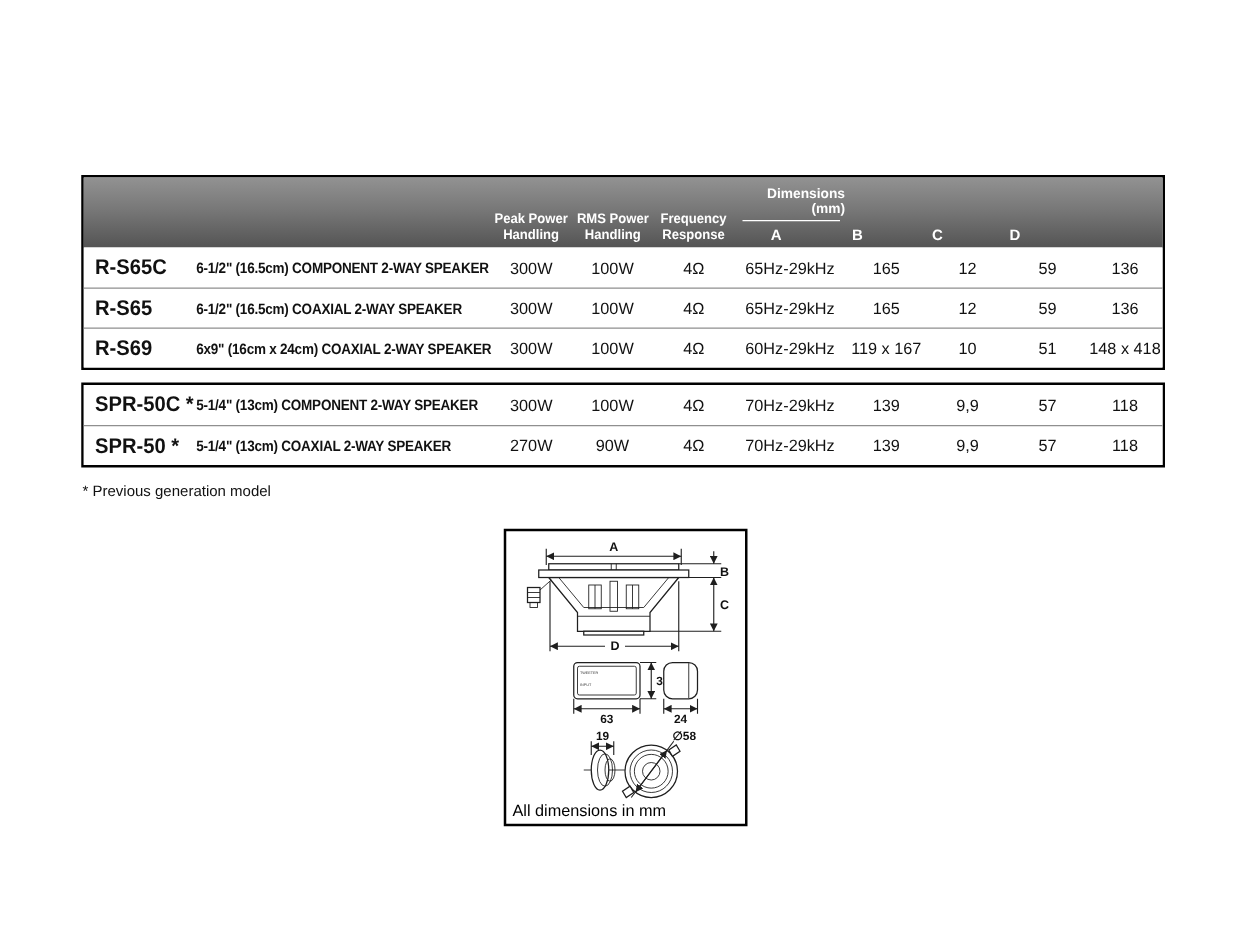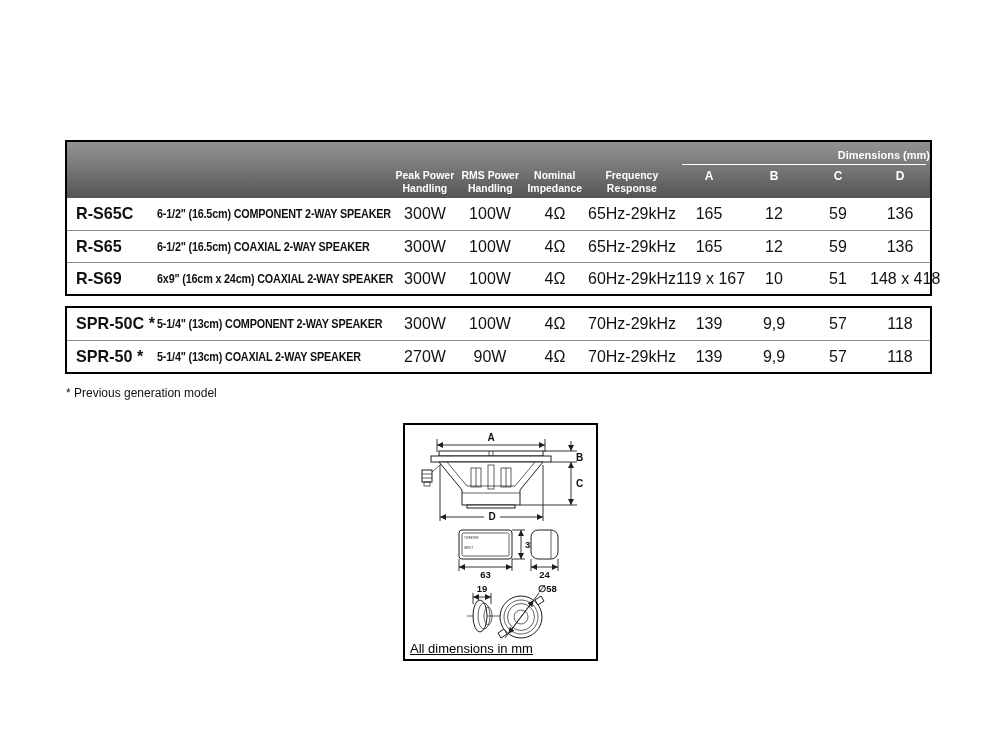--- a/index.html
+++ b/index.html
@@ -26,27 +26,27 @@
   .dims-cols { display:grid; grid-template-columns:66px 64px 64px 60px; margin-top:4px; }
   .dims-cols div { text-align:center; font-size:12px; font-weight:bold; }
 
   .trow { display:grid; grid-template-columns:85px 240px 66px 64px 66px 88px 66px 64px 64px 60px;
           height:32px; align-items:center; background:#fff; }
   .trow + .trow { border-top:1.5px solid #8f8f8f; }
   .c-model { font-weight:bold; font-size:17px; padding-left:9px; white-space:nowrap; }
   .c-model span { display:inline-block; transform:scaleX(0.95); transform-origin:0 50%; }
   .c-desc { font-weight:bold; font-size:12px; padding-left:5px; white-space:nowrap; }
   .c-desc span { display:inline-block; transform:scaleX(0.9); transform-origin:0 50%; letter-spacing:-0.2px; }
-  .c-val { text-align:center; font-size:16px; white-space:nowrap; }
+  .c-val { text-align:center; font-size:13px; white-space:nowrap; }
 
   .footnote { margin:12px 0 0 1px; font-size:12px; color:#111; }
 
   .diagram-box { position:absolute; left:403px; top:423px; width:195px; height:238px;
                  border:2px solid #000; background:#fff; }
-  .diagram-note { position:absolute; left:5px; bottom:3px; font-size:13px; color:#000;text-decoration:underline; }
+  .diagram-note { position:absolute; left:5px; bottom:3px; font-size:13px; color:#000; }
   svg { display:block; }
   svg text { font-family:"Liberation Sans", sans-serif; font-weight:bold; fill:#111; }
   svg .tiny { font-size:3px; font-weight:normal; fill:#333; }
   svg .dimtxt { font-size:9.5px; }
   svg .biglbl { font-size:10px; }
   svg .shape { fill:#fff; stroke:#1f1f1f; stroke-width:1; }
   svg .thin  { fill:none; stroke:#1f1f1f; stroke-width:0.7; }
   svg .dim   { fill:none; stroke:#1f1f1f; stroke-width:0.9; }
 </style>
 </head>
@@ -62,24 +62,20 @@
         <div class="hlabel"></div>
         <div class="hlabel">
             <span>Peak Power
 Handling</span>
           </div>
         <div class="hlabel">
             <span>RMS Power
 Handling</span>
           </div>
         <div class="hlabel">
-            <span>Nominal
-Impedance</span>
-          </div>
-        <div class="hlabel">
             <span>Frequency
 Response</span>
           </div>
         <div class="dims-group">
           <div class="dims-title">Dimensions (mm)</div>
           <div class="dims-underline"></div>
           <div class="dims-cols">
             <div>A</div>
             <div>B</div>
             <div>C</div>

